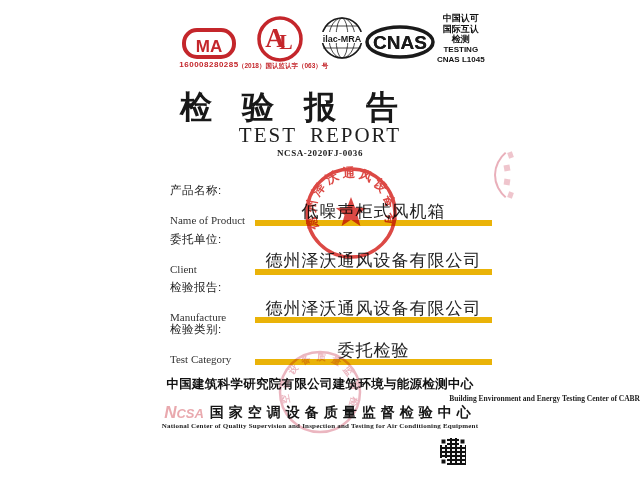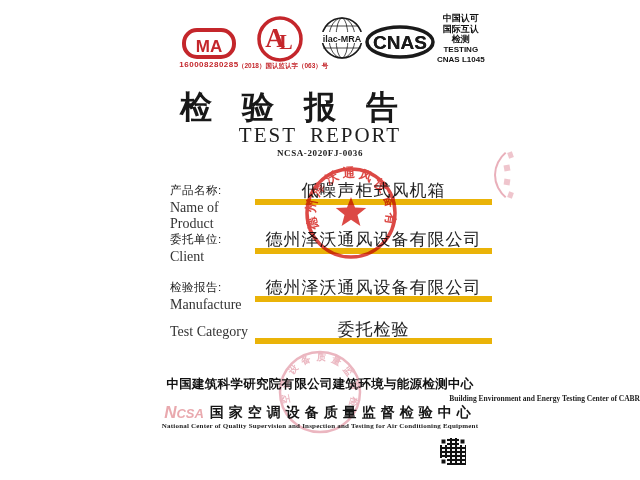--- a/index.html
+++ b/index.html
@@ -20,24 +20,24 @@
 
   
   .title-cn{left:0;top:86px;width:578px;text-align:center;font-size:32px;
     font-weight:bold;letter-spacing:30px;padding-left:30px;box-sizing:border-box;color:#181818;}
   .title-en{left:0;top:123px;width:640px;text-align:center;font-size:21px;
     letter-spacing:2px;word-spacing:6px;color:#1f1f1f;font-family:"Liberation Serif",serif;}
   .report-no{left:0;top:148px;width:640px;text-align:center;font-size:9px;
     letter-spacing:.6px;color:#222;font-family:"Liberation Serif",serif;font-weight:bold;}
 
   
-  .frow{position:absolute;left:170px;width:322px;display:flex;align-items:flex-start;}
+  .frow{position:absolute;left:170px;width:322px;display:flex;align-items:flex-end;}
   .frow .labels{width:85px;flex:none;}
   .frow .label-cn{font-size:11.5px;color:#222;letter-spacing:.5px;}
-  .frow .label-en{font-size:14px;color:#333;margin-top:2px;font-family:"Liberation Serif",serif;}
+  .frow .label-en{font-size:11px;color:#333;margin-top:16px;font-family:"Liberation Serif",serif;}
   .frow .value{flex:1;border-bottom:6px solid #eab308;text-align:center;
     font-size:17px;height:16px;line-height:15px;color:#222;letter-spacing:1px;}
 
   
   .stamp-company{left:296px;top:160px;mix-blend-mode:multiply;opacity:.9;}
   .stamp-footer{left:275px;top:347px;opacity:.5;mix-blend-mode:multiply;}
   .edge-stamp{left:494px;top:141px;width:78px;height:64px;border:2.5px solid transparent;
     border-left-color:rgba(215,110,130,.55);border-radius:50%;}
   .edge-mark{position:absolute;background:rgba(215,110,130,.4);}
 
@@ -129,20 +129,21 @@
   <div class="frow" style="top:280px">
     <div class="labels">
       <div class="label-cn">检验报告:</div>
       <div class="label-en">Manufacture</div>
     </div>
     <div class="value">德州泽沃通风设备有限公司</div>
   </div>
 
   <div class="frow" style="top:322px">
     <div class="labels">
+      <div class="label-cn">检验类别:</div>
       <div class="label-en">Test Category</div>
     </div>
     <div class="value">委托检验</div>
   </div>
 
   <svg class="abs stamp-company" width="110" height="110" xmlns="http://www.w3.org/2000/svg">
     <circle cx="55" cy="53" r="44" fill="none" stroke="#d83530" stroke-width="3.5"></circle>
     <path id="seal-arc" d="M 22.4 68.2 A 36 36 0 1 1 87.6 68.2" fill="none"></path>
     <text font-family="Liberation Sans,sans-serif" font-size="12.5" font-weight="bold" fill="#d83530">
       <textPath href="#seal-arc" startOffset="0" textLength="188" lengthAdjust="spacing">德州泽沃通风设备有限公司</textPath>

